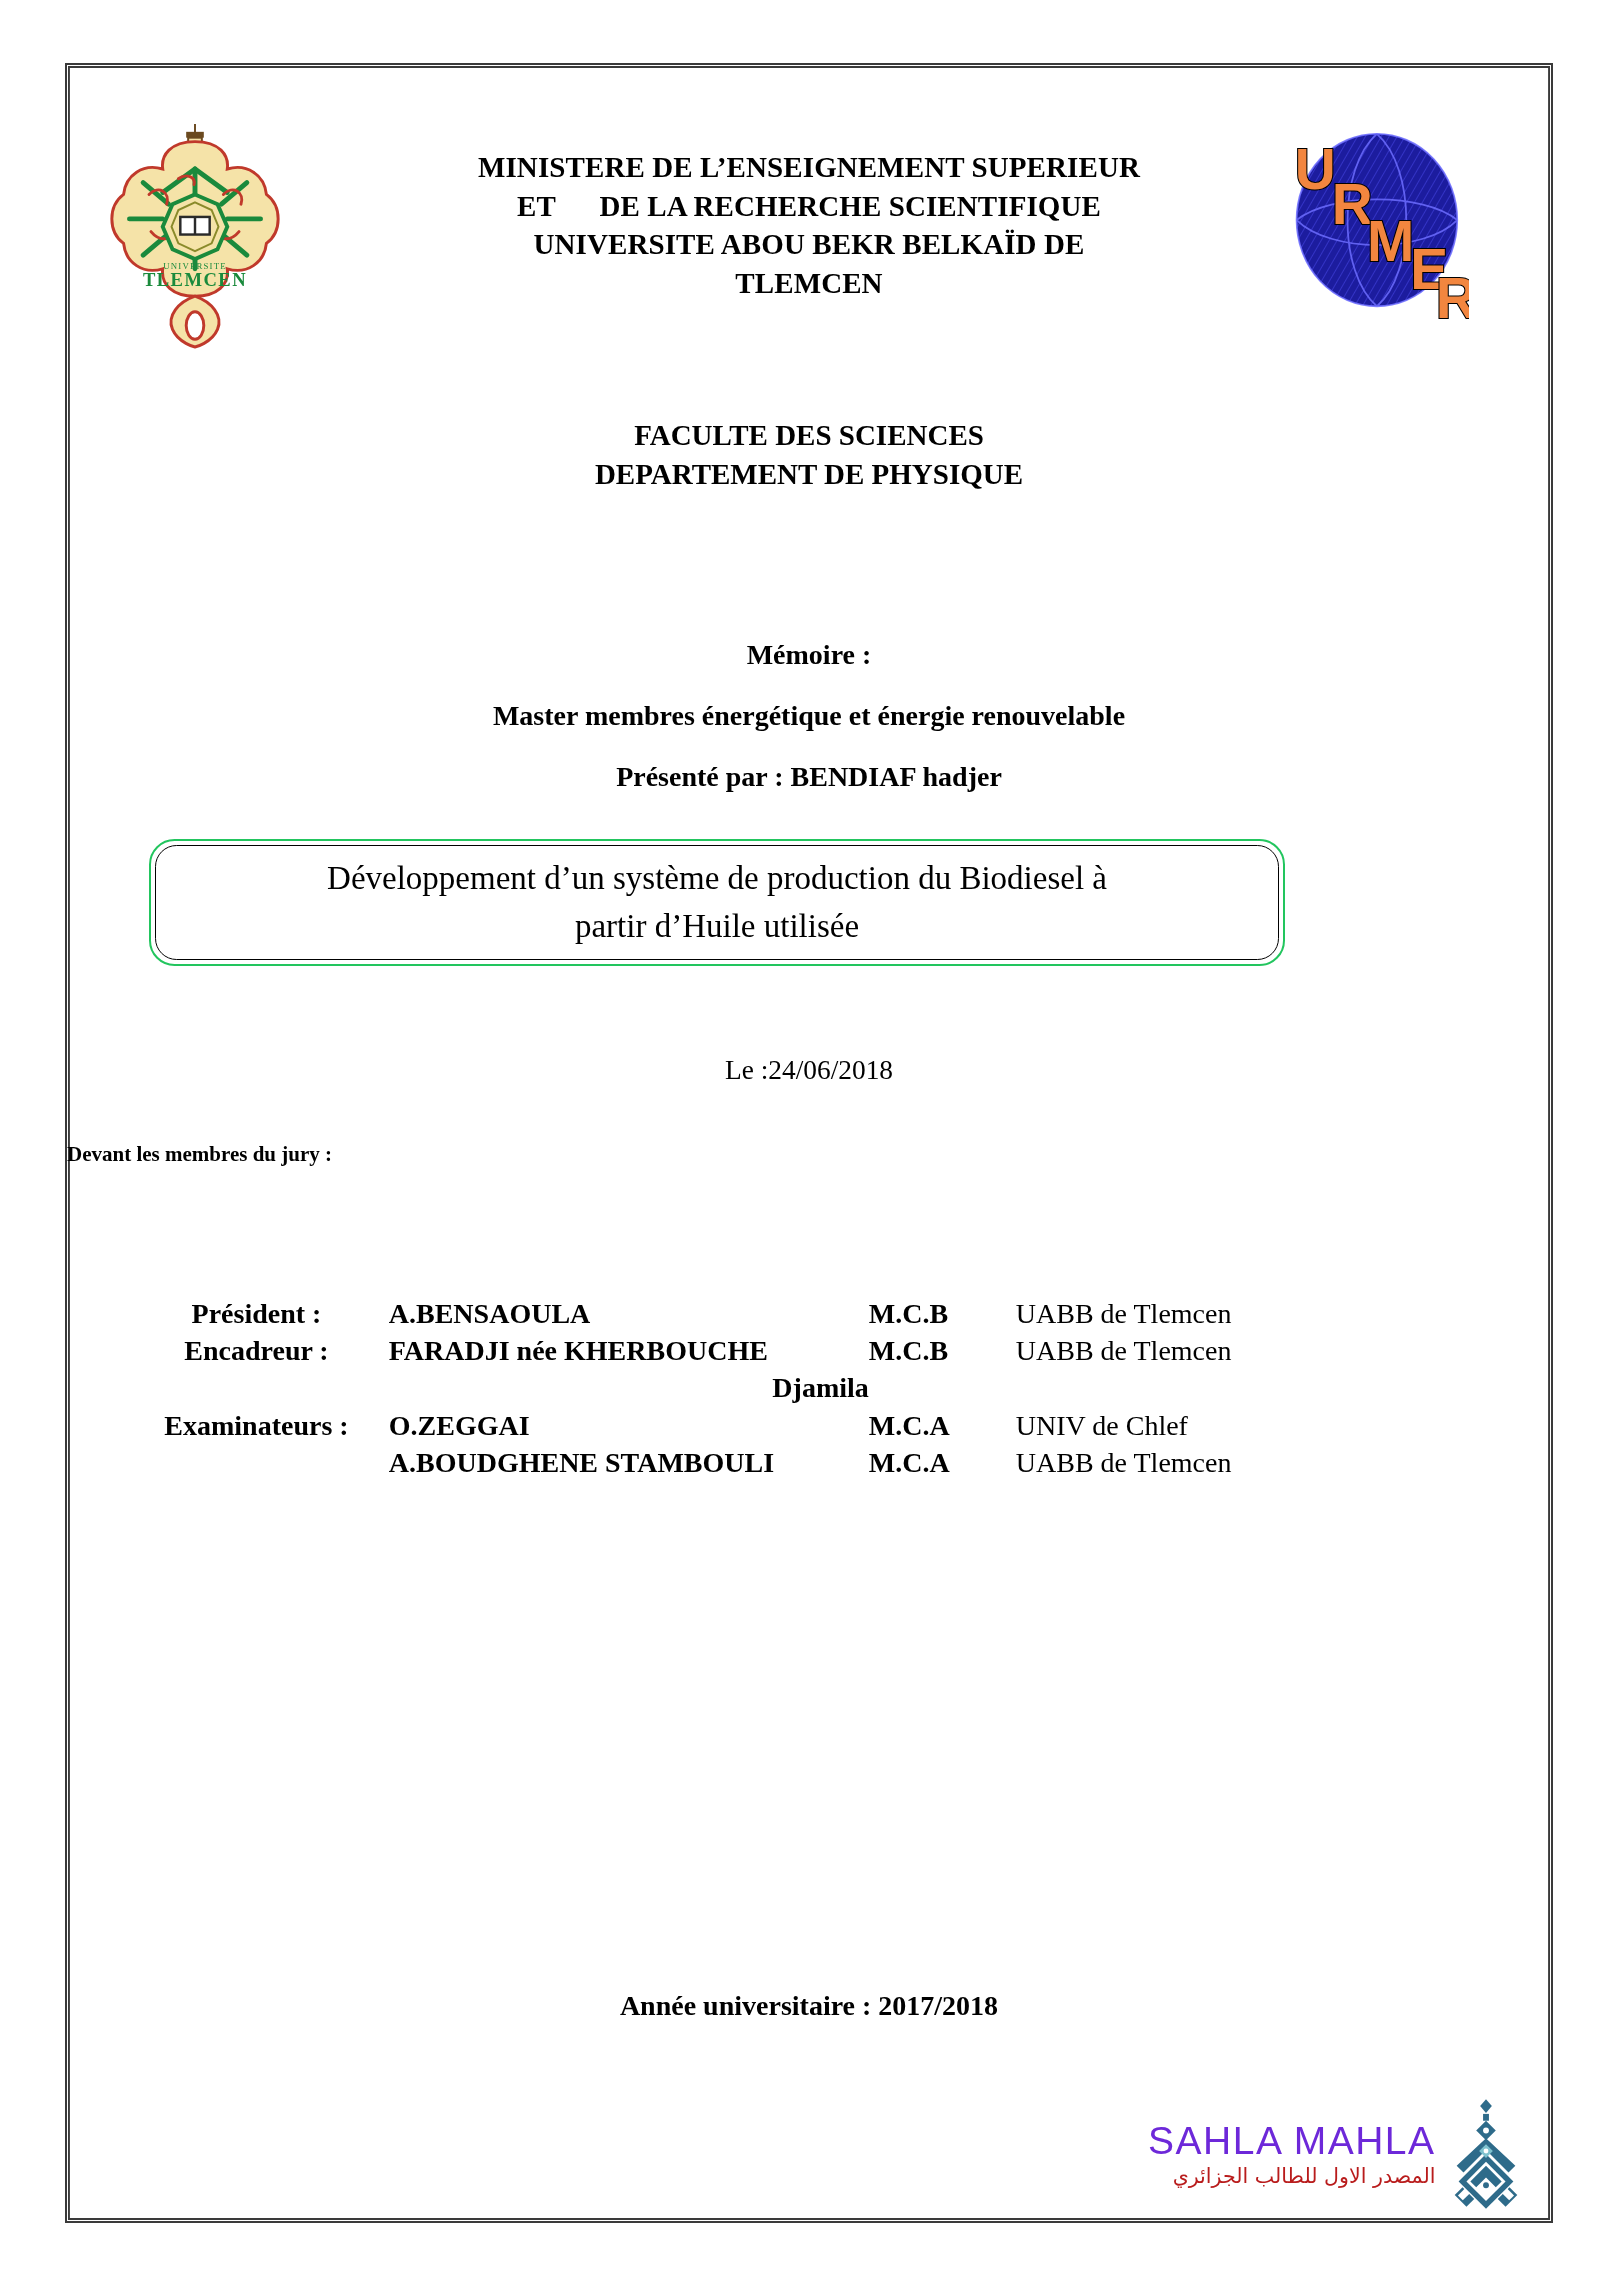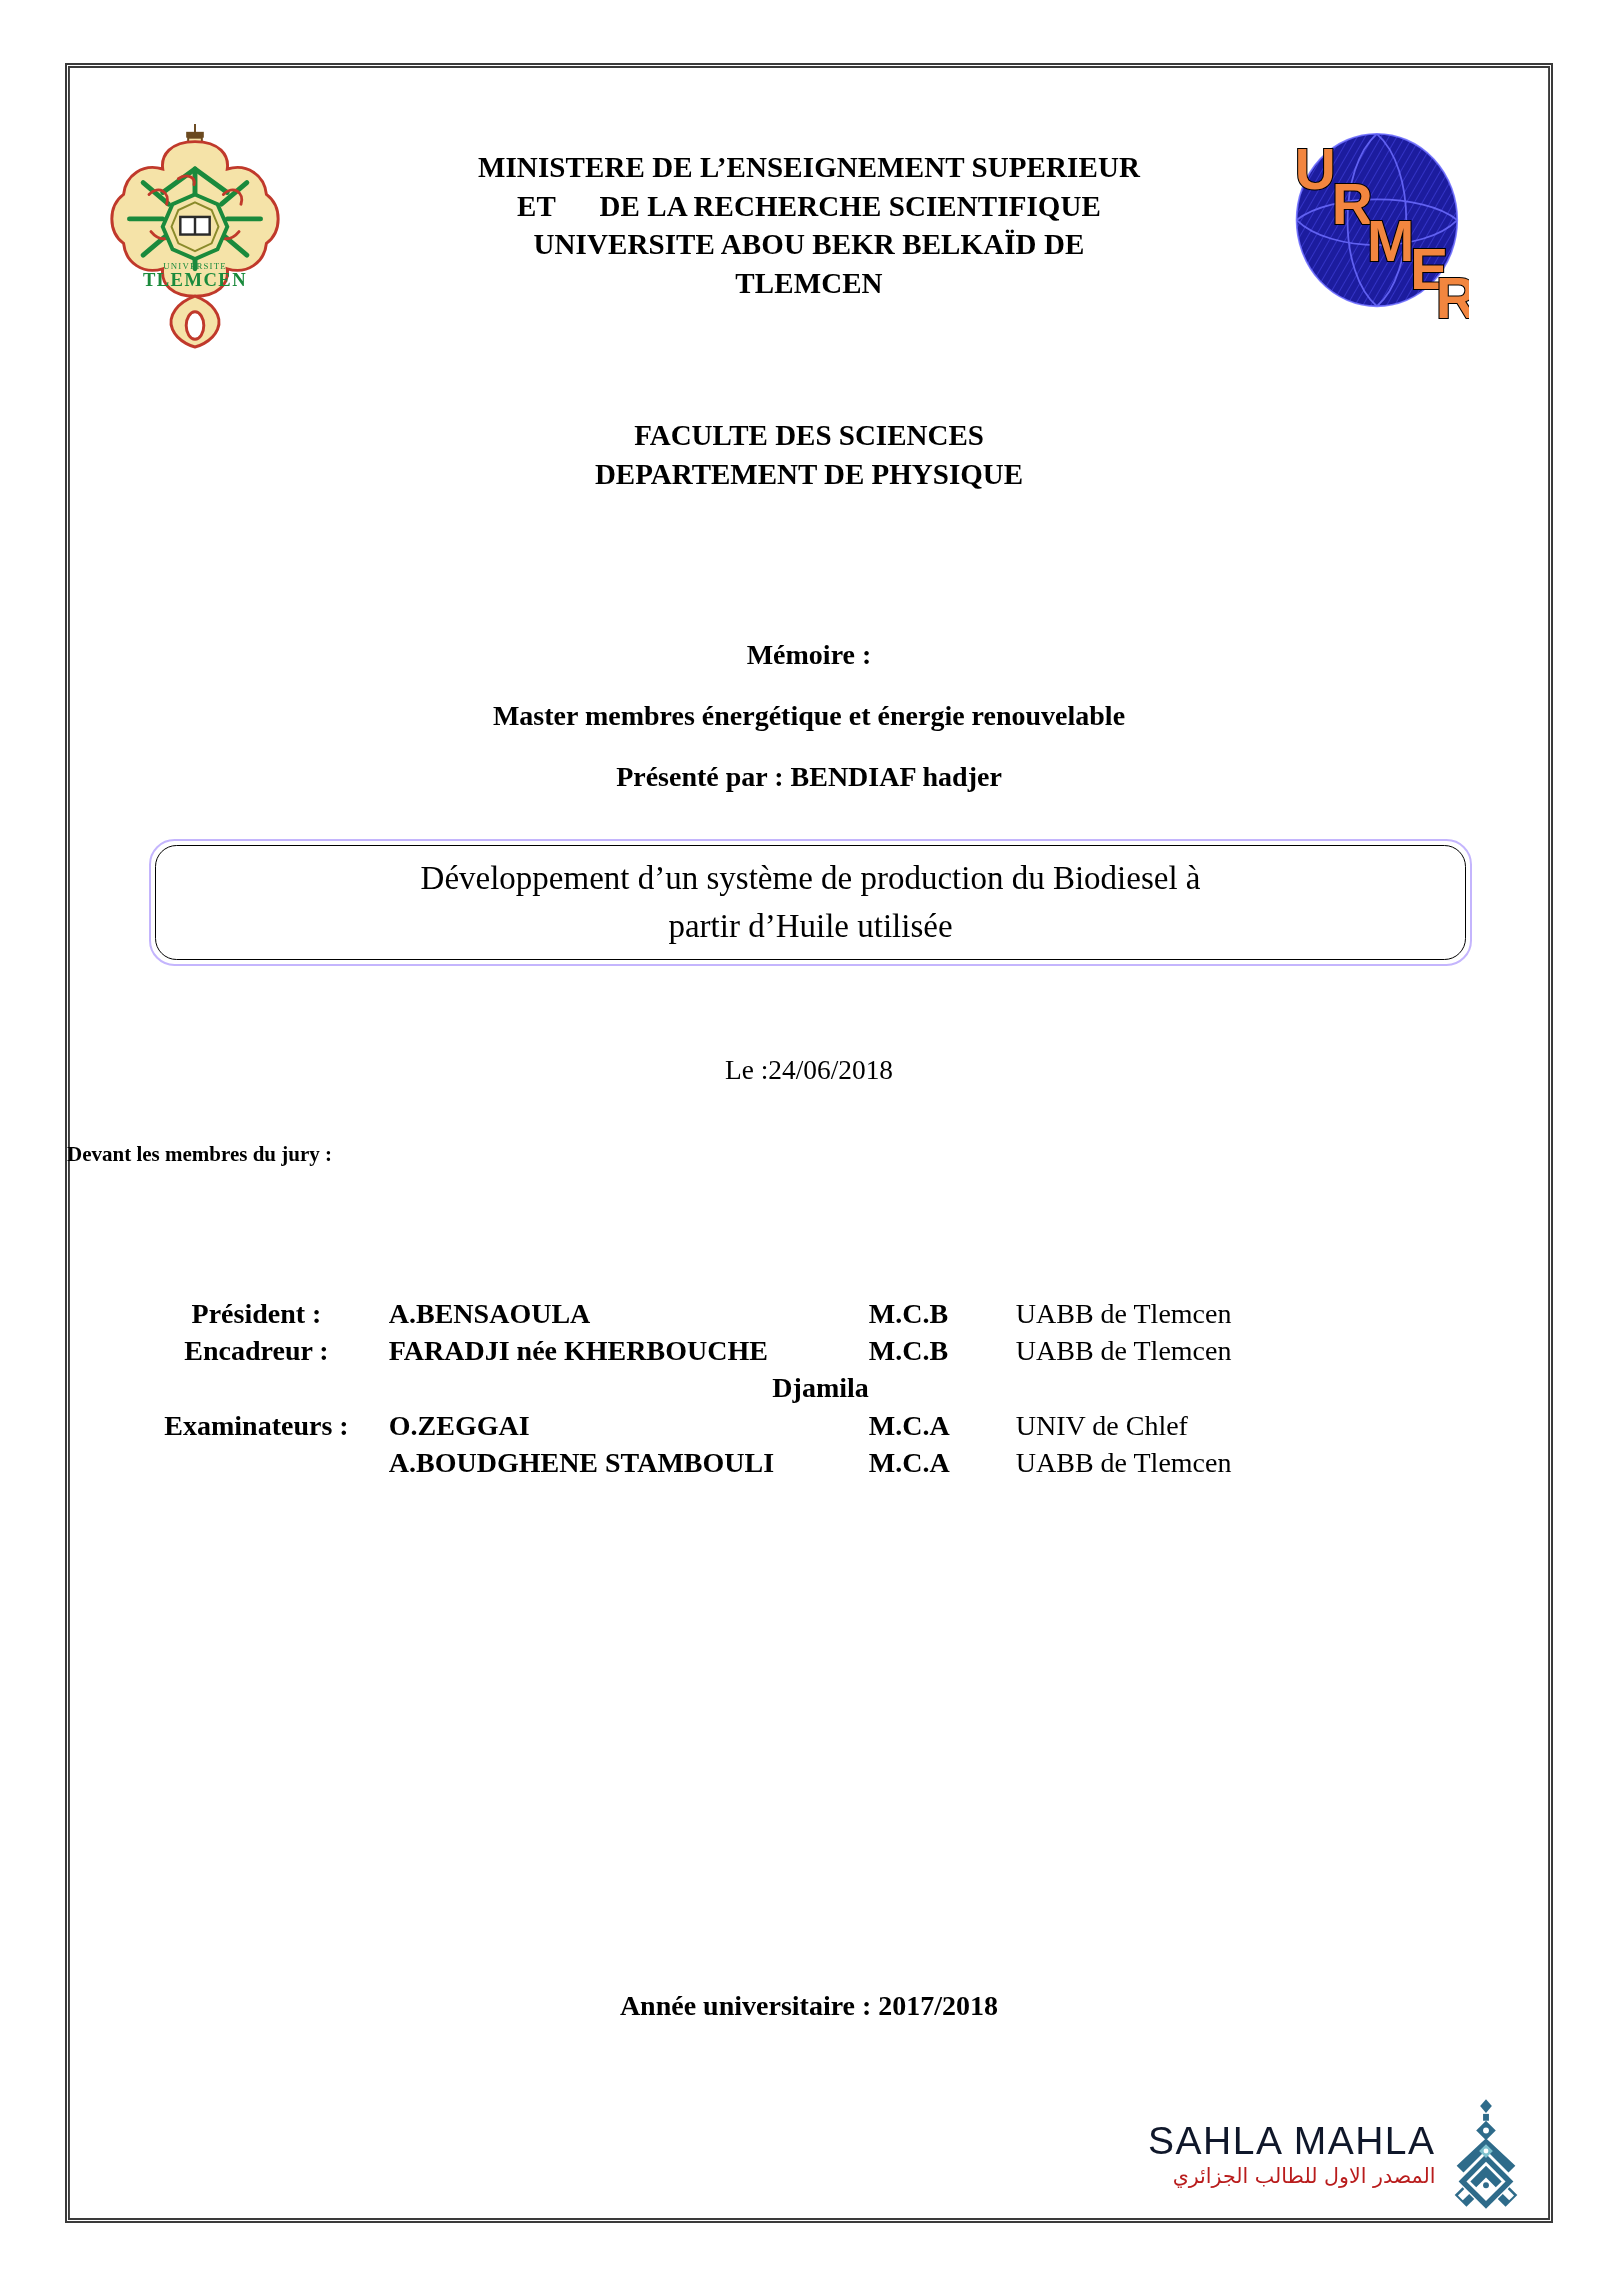--- a/index.html
+++ b/index.html
@@ -100,23 +100,23 @@
   #memoire-author {
     font-weight: bold;
     font-size: 28px;
   }
 
   
   #title-box {
     position: absolute;
     left: 82px;
     top: 774px;
-    width: 1323px;
+    width: 1136px;
     height: 127px;
-    border: 2px solid #c4b5fd;
+    border: 2px solid #22c55e;
     border-radius: 25.5px;
     box-sizing: border-box;
     display: flex;
     align-items: center;
     justify-content: center;
     padding: 0 33px;
   }
   #title-box::before {
     content: "";
     position: absolute;
@@ -209,21 +209,21 @@
     bottom: 9.8px;
     display: flex;
     align-items: center;
     gap: 5.9px;
   }
   #watermark-text {
     text-align: right;
   }
   #watermark-title {
     font-family: "Liberation Sans", "DejaVu Sans", sans-serif;
-    color: #0f172a;
+    color: #6d28d9;
     font-size: 39px;
     letter-spacing: 1.5px;
     line-height: 1;
   }
   #watermark-subtitle {
     font-family: "DejaVu Sans", "Liberation Sans", sans-serif;
     color: #b91c1c;
     font-size: 20.6px;
     direction: rtl;
     margin-top: 4.9px;

